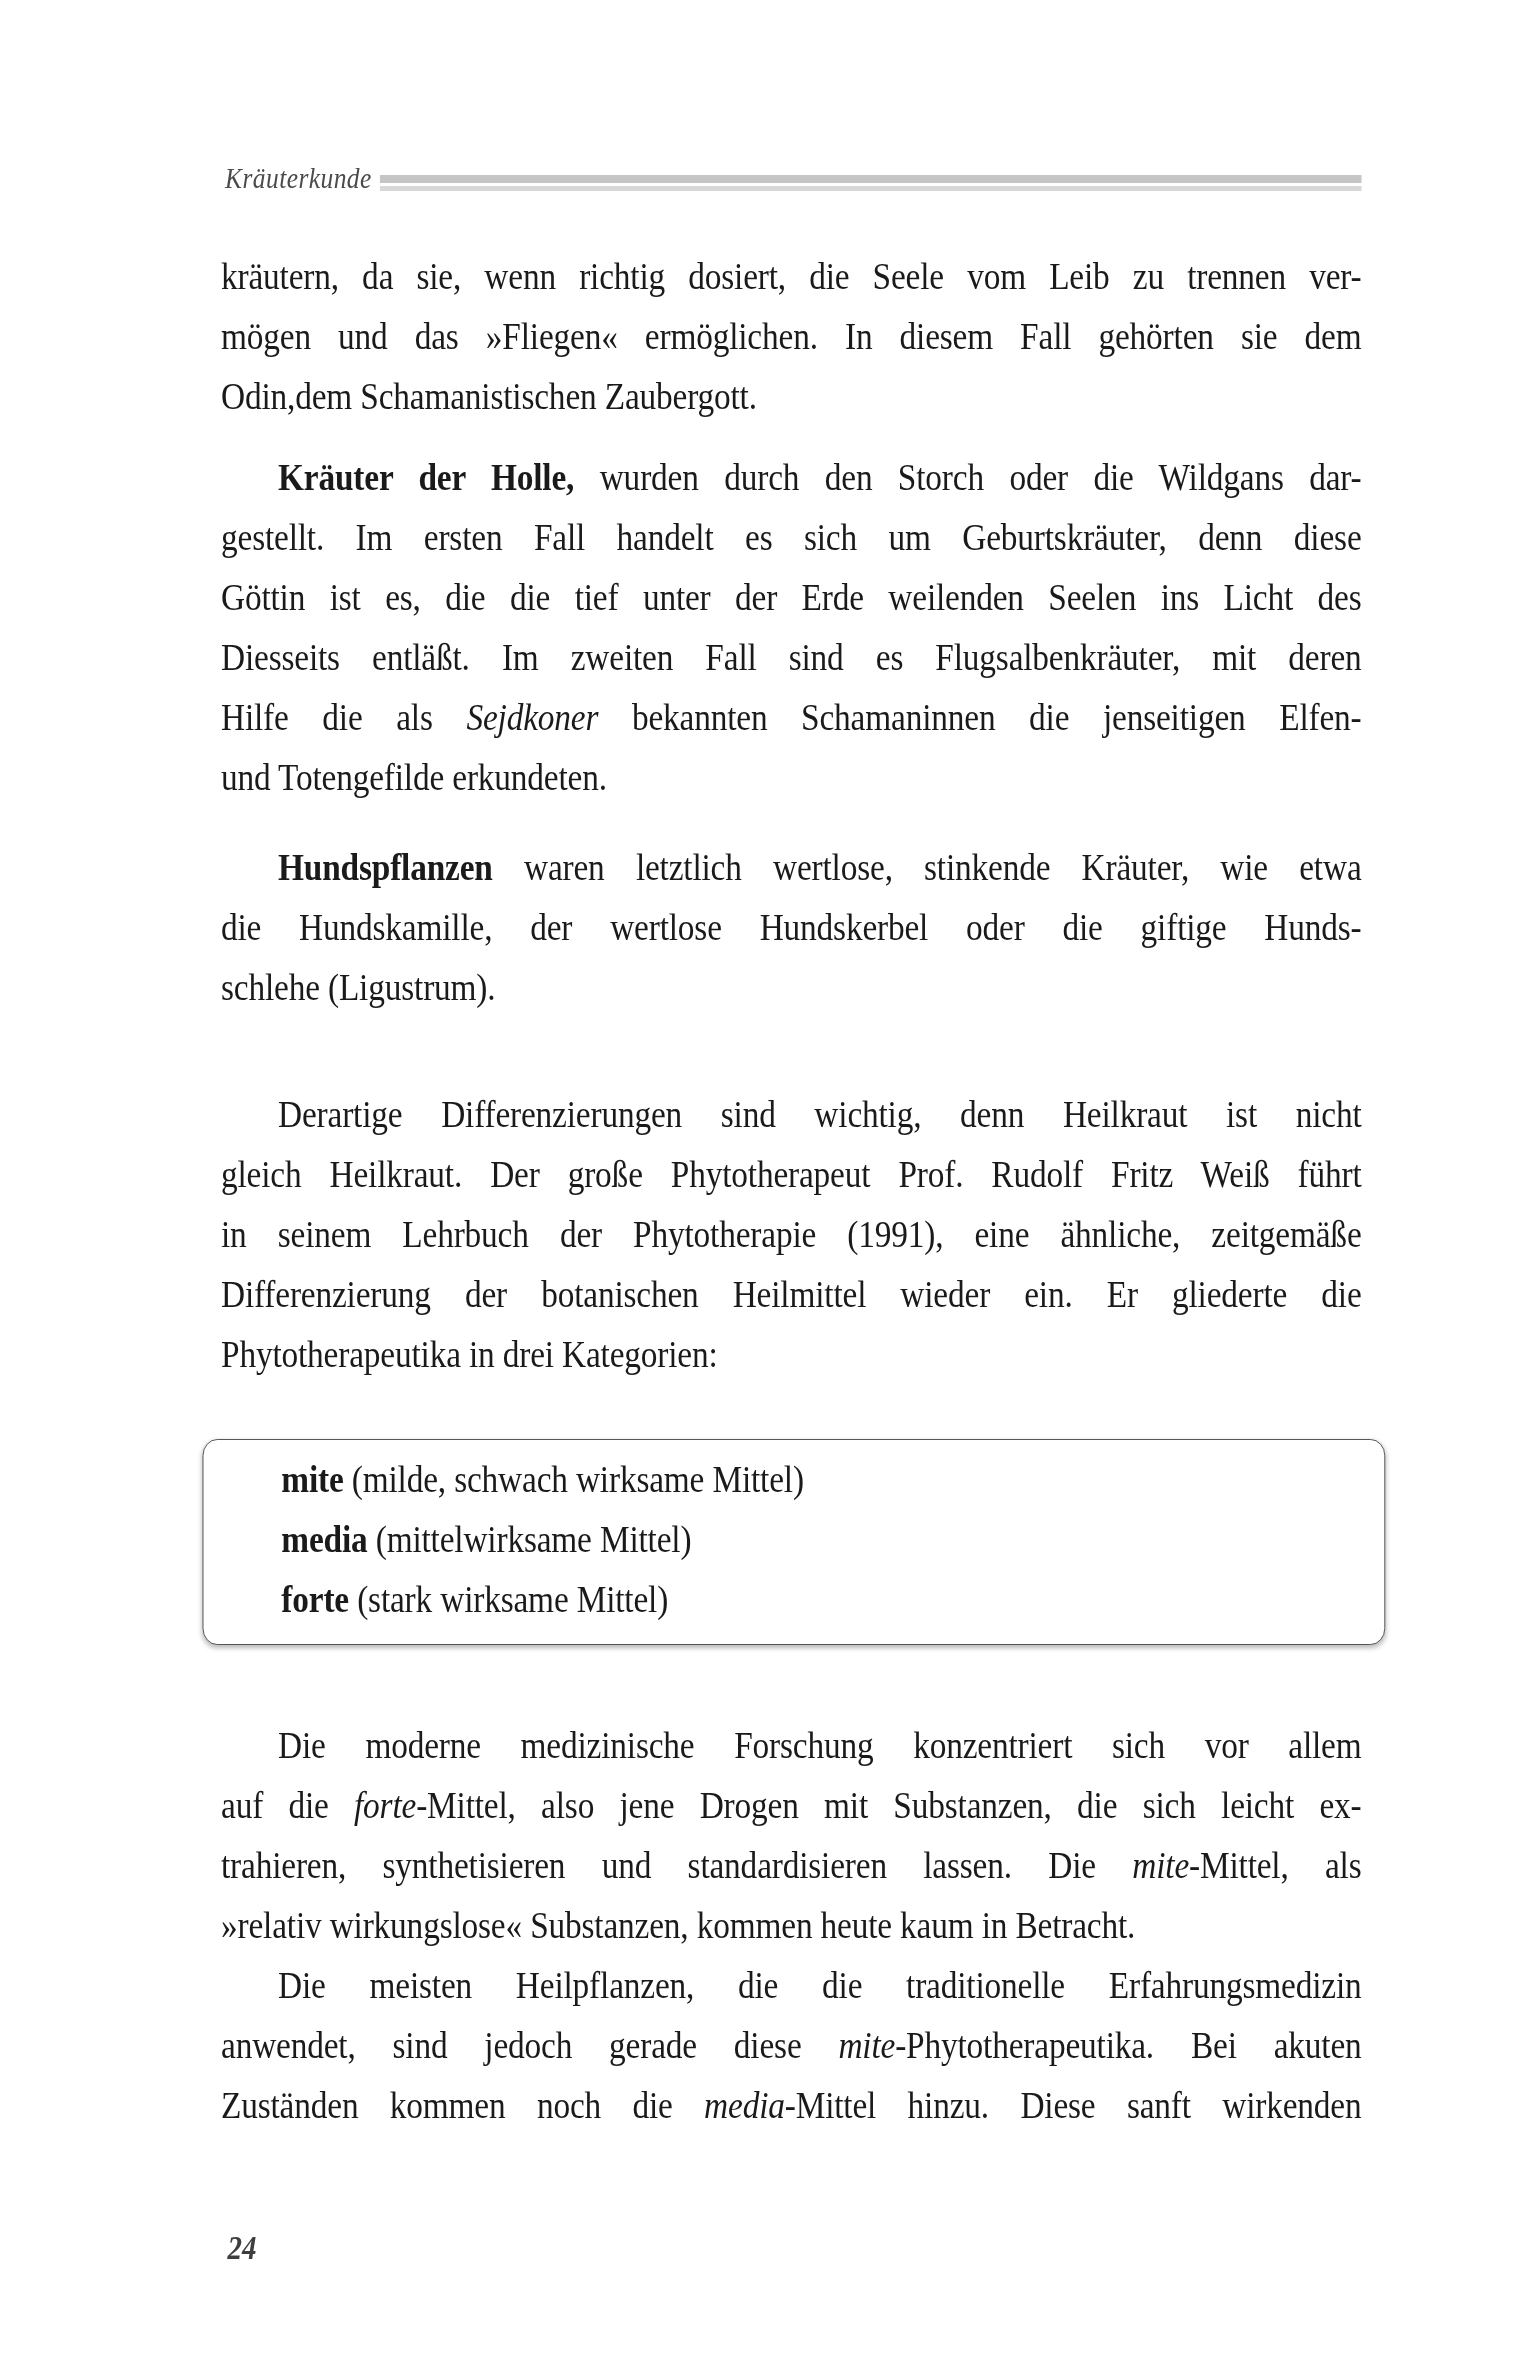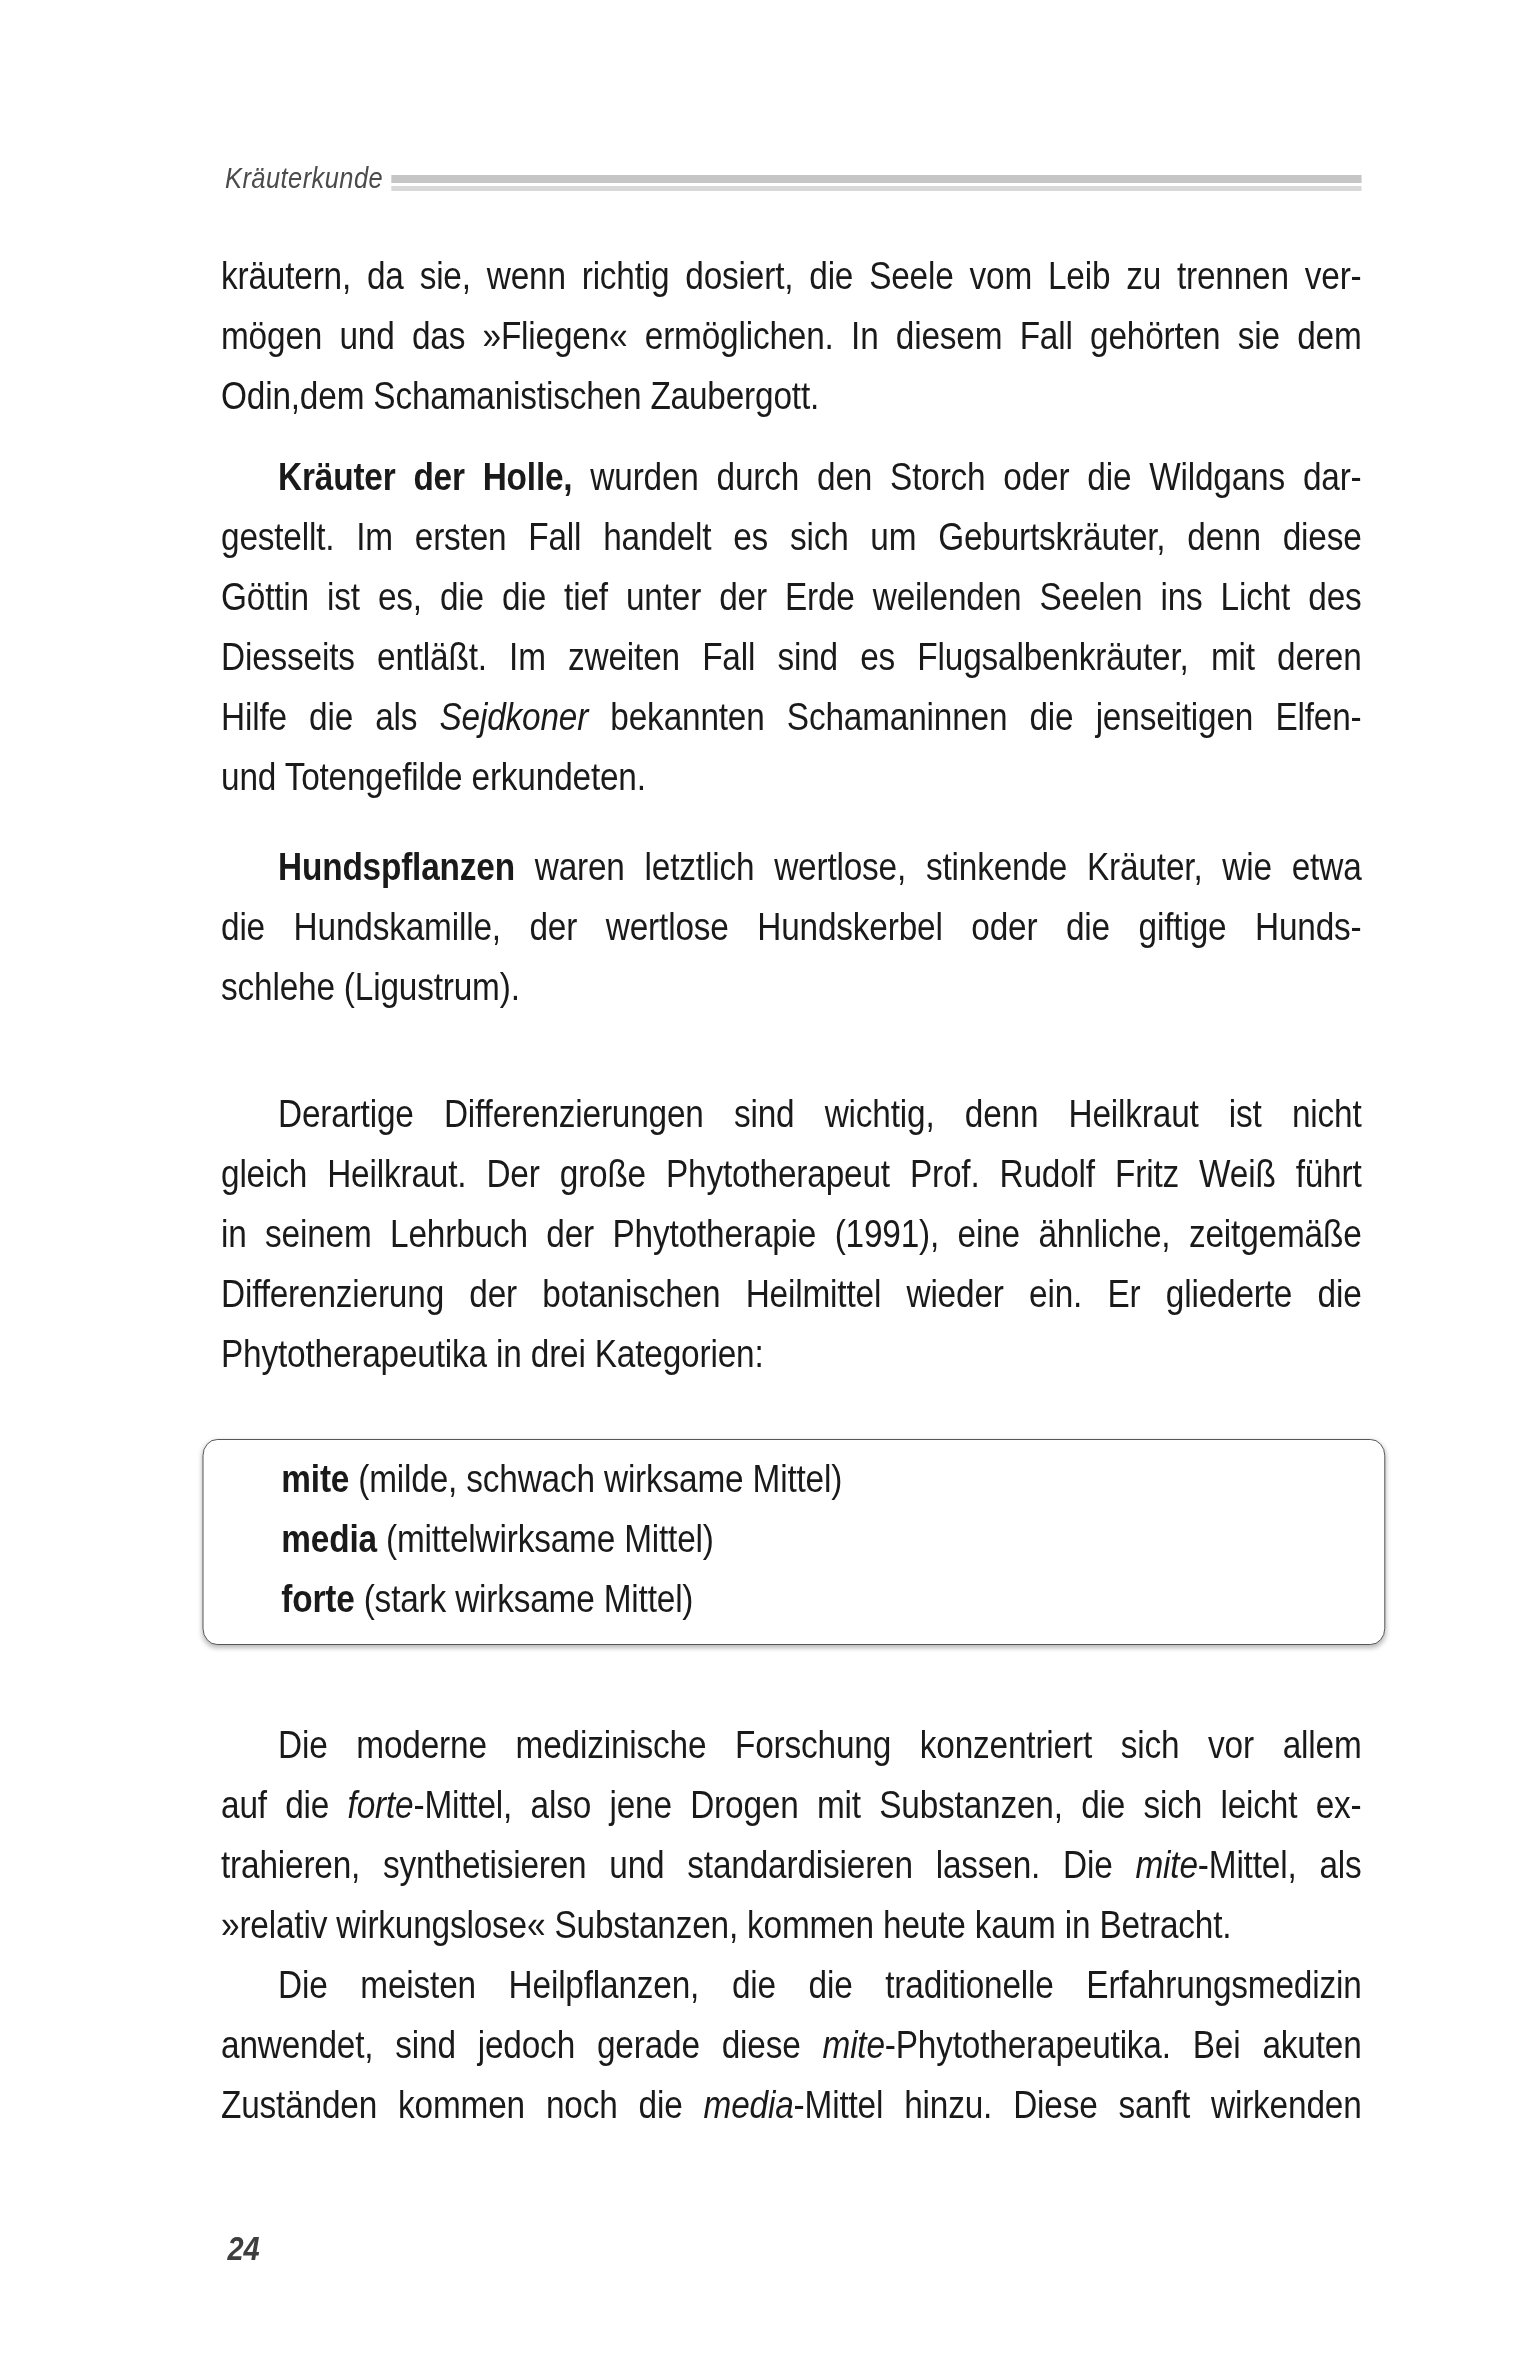--- a/index.html
+++ b/index.html
@@ -1,21 +1,21 @@
 <!DOCTYPE html>
 <html style="font-size:15px"><head>
 <meta charset="utf-8">
 <style>
   html,body{margin:0;padding:0;background:#e8e8e8;}
   .page{
     position:relative;
     width:1533px;height:2375px;
     background:#ffffff;
     overflow:hidden;
-    font-family:Liberation Sans, sans-serif;
+    font-family:Liberation Serif, serif;
     color:#1a1a1a;
   }
   
   .content{
     position:absolute;left:221px;top:0;
     width:1299px;
     transform:scaleX(0.878);
     transform-origin:left top;
     padding-top:160px;
   }

